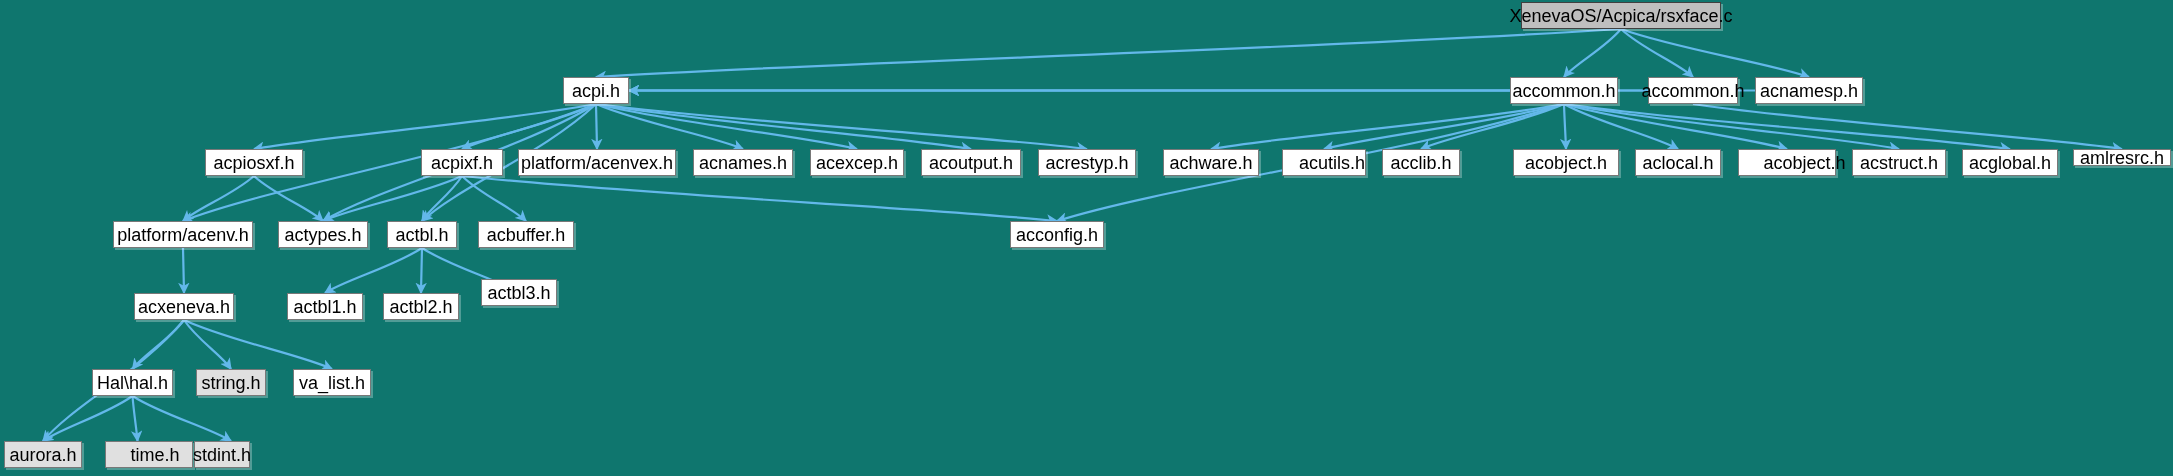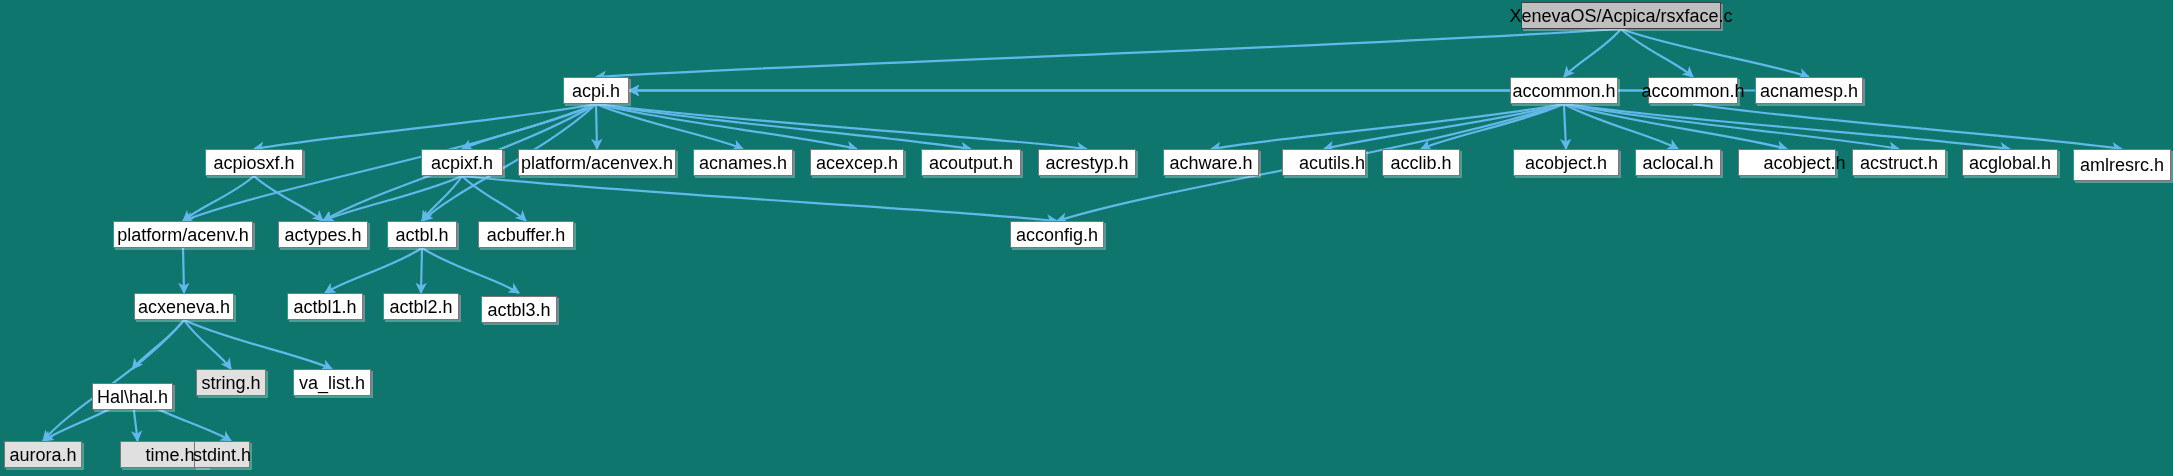--- a/index.html
+++ b/index.html
@@ -161,21 +161,21 @@
       </div>
       <div class="node" style="left: 1738px; top: 149px; width: 98px; height: 27px; padding-left: 35px;">
         <span>acobject.h</span>
       </div>
       <div class="node" style="left: 1852px; top: 149px; width: 94px; height: 27px;">
         <span>acstruct.h</span>
       </div>
       <div class="node" style="left: 1962px; top: 149px; width: 96px; height: 27px;">
         <span>acglobal.h</span>
       </div>
-      <div class="node" style="left: 2073px; top: 149px; width: 98px; height: 32px;">
+      <div class="node" style="left: 2073px; top: 149px; width: 98px; height: 17px;">
         <span>amlresrc.h</span>
       </div>
       <div class="node" style="left: 113px; top: 221px; width: 140px; height: 27px;">
         <span>platform/acenv.h</span>
       </div>
       <div class="node" style="left: 278px; top: 221px; width: 90px; height: 27px;">
         <span>actypes.h</span>
       </div>
       <div class="node" style="left: 387px; top: 221px; width: 70px; height: 27px;">
         <span>actbl.h</span>
@@ -188,35 +188,35 @@
       </div>
       <div class="node" style="left: 134px; top: 293px; width: 100px; height: 27px;">
         <span>acxeneva.h</span>
       </div>
       <div class="node" style="left: 287px; top: 293px; width: 76px; height: 27px;">
         <span>actbl1.h</span>
       </div>
       <div class="node" style="left: 383px; top: 293px; width: 76px; height: 27px;">
         <span>actbl2.h</span>
       </div>
-      <div class="node" style="left: 481px; top: 296px; width: 76px; height: 27px;">
+      <div class="node" style="left: 481px; top: 279px; width: 76px; height: 27px;">
         <span>actbl3.h</span>
       </div>
-      <div class="node" style="left: 92px; top: 369px; width: 81px; height: 27px; margin-top: 14px;">
+      <div class="node" style="left: 92px; top: 369px; width: 81px; height: 27px;">
         <span>Hal\hal.h</span>
       </div>
       <div class="node leafgray" style="left: 196px; top: 369px; width: 70px; height: 27px;">
         <span>string.h</span>
       </div>
       <div class="node" style="left: 293px; top: 369px; width: 78px; height: 27px;">
         <span>va_list.h</span>
       </div>
       <div class="node leafgray" style="left: 4px; top: 441px; width: 78px; height: 27px;">
         <span>aurora.h</span>
       </div>
-      <div class="node leafgray" style="left: 120px; top: 441px; width: 88px; height: 27px; padding-left: 12px;">
+      <div class="node leafgray" style="left: 105px; top: 441px; width: 88px; height: 27px; padding-left: 12px;">
         <span>time.h</span>
       </div>
       <div class="node leafgray" style="left: 194px; top: 441px; width: 56px; height: 27px;">
         <span>stdint.h</span>
       </div>
     </div>
 </div>
 
 </body></html>

